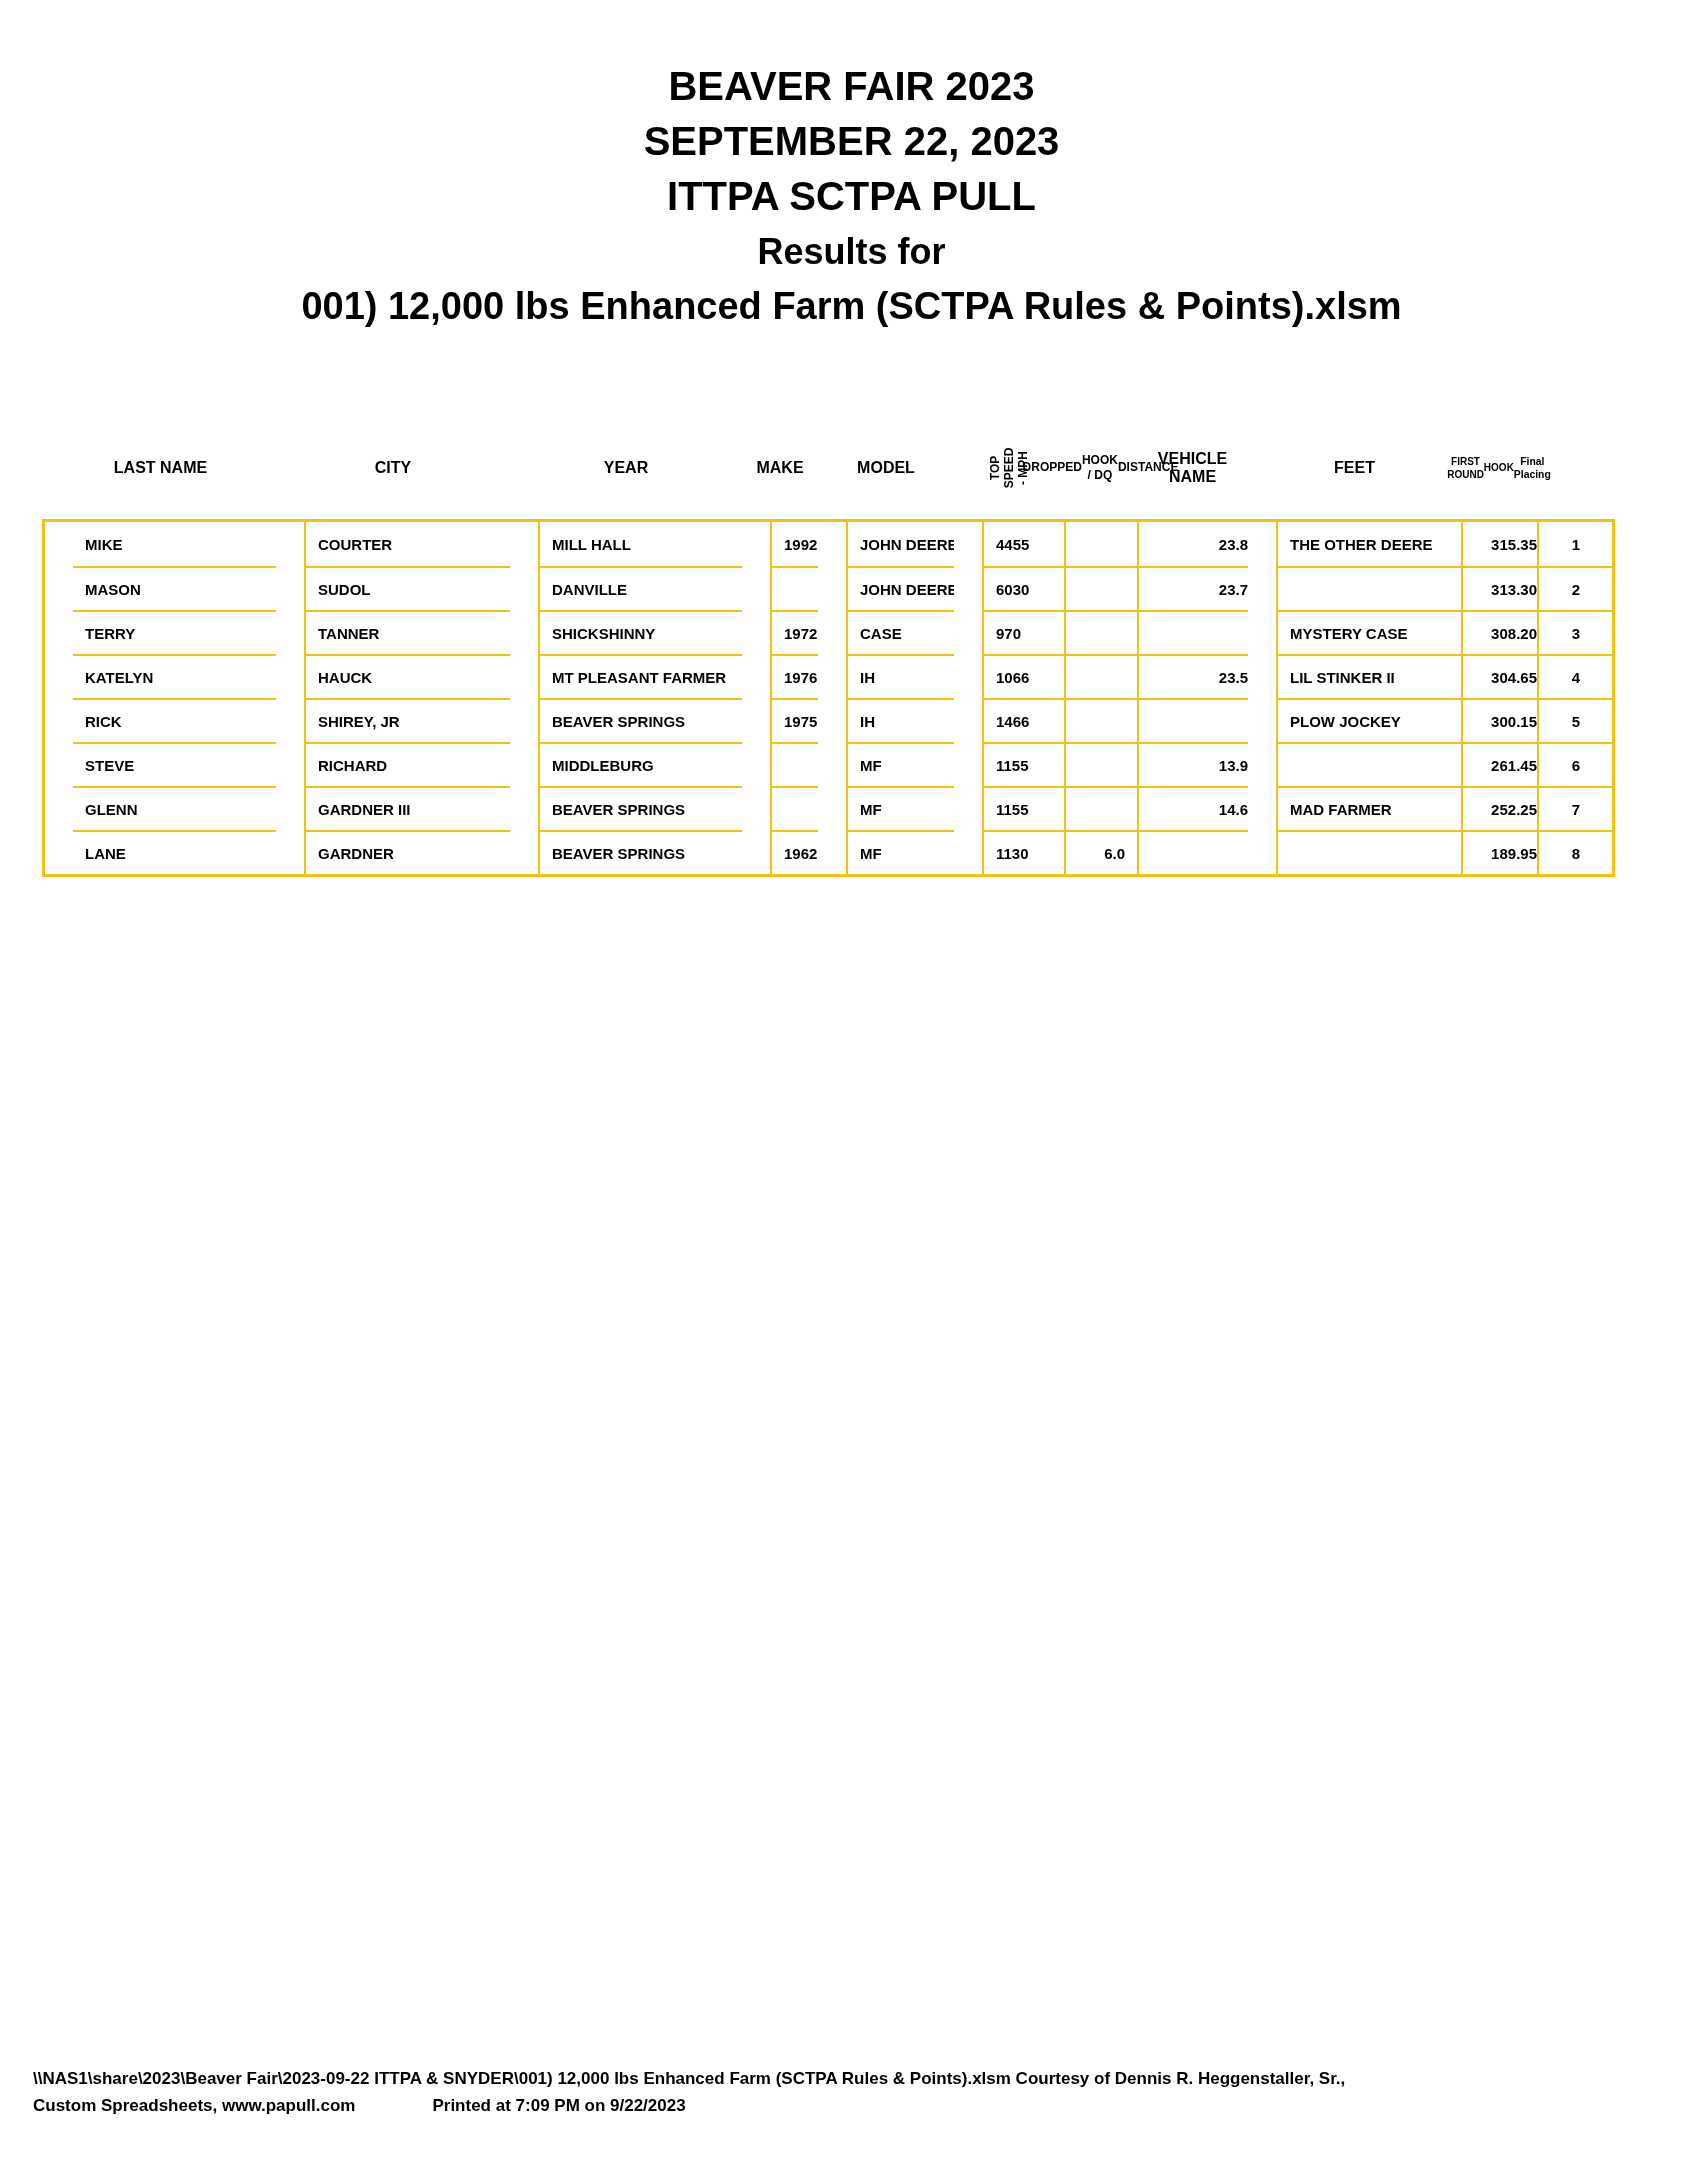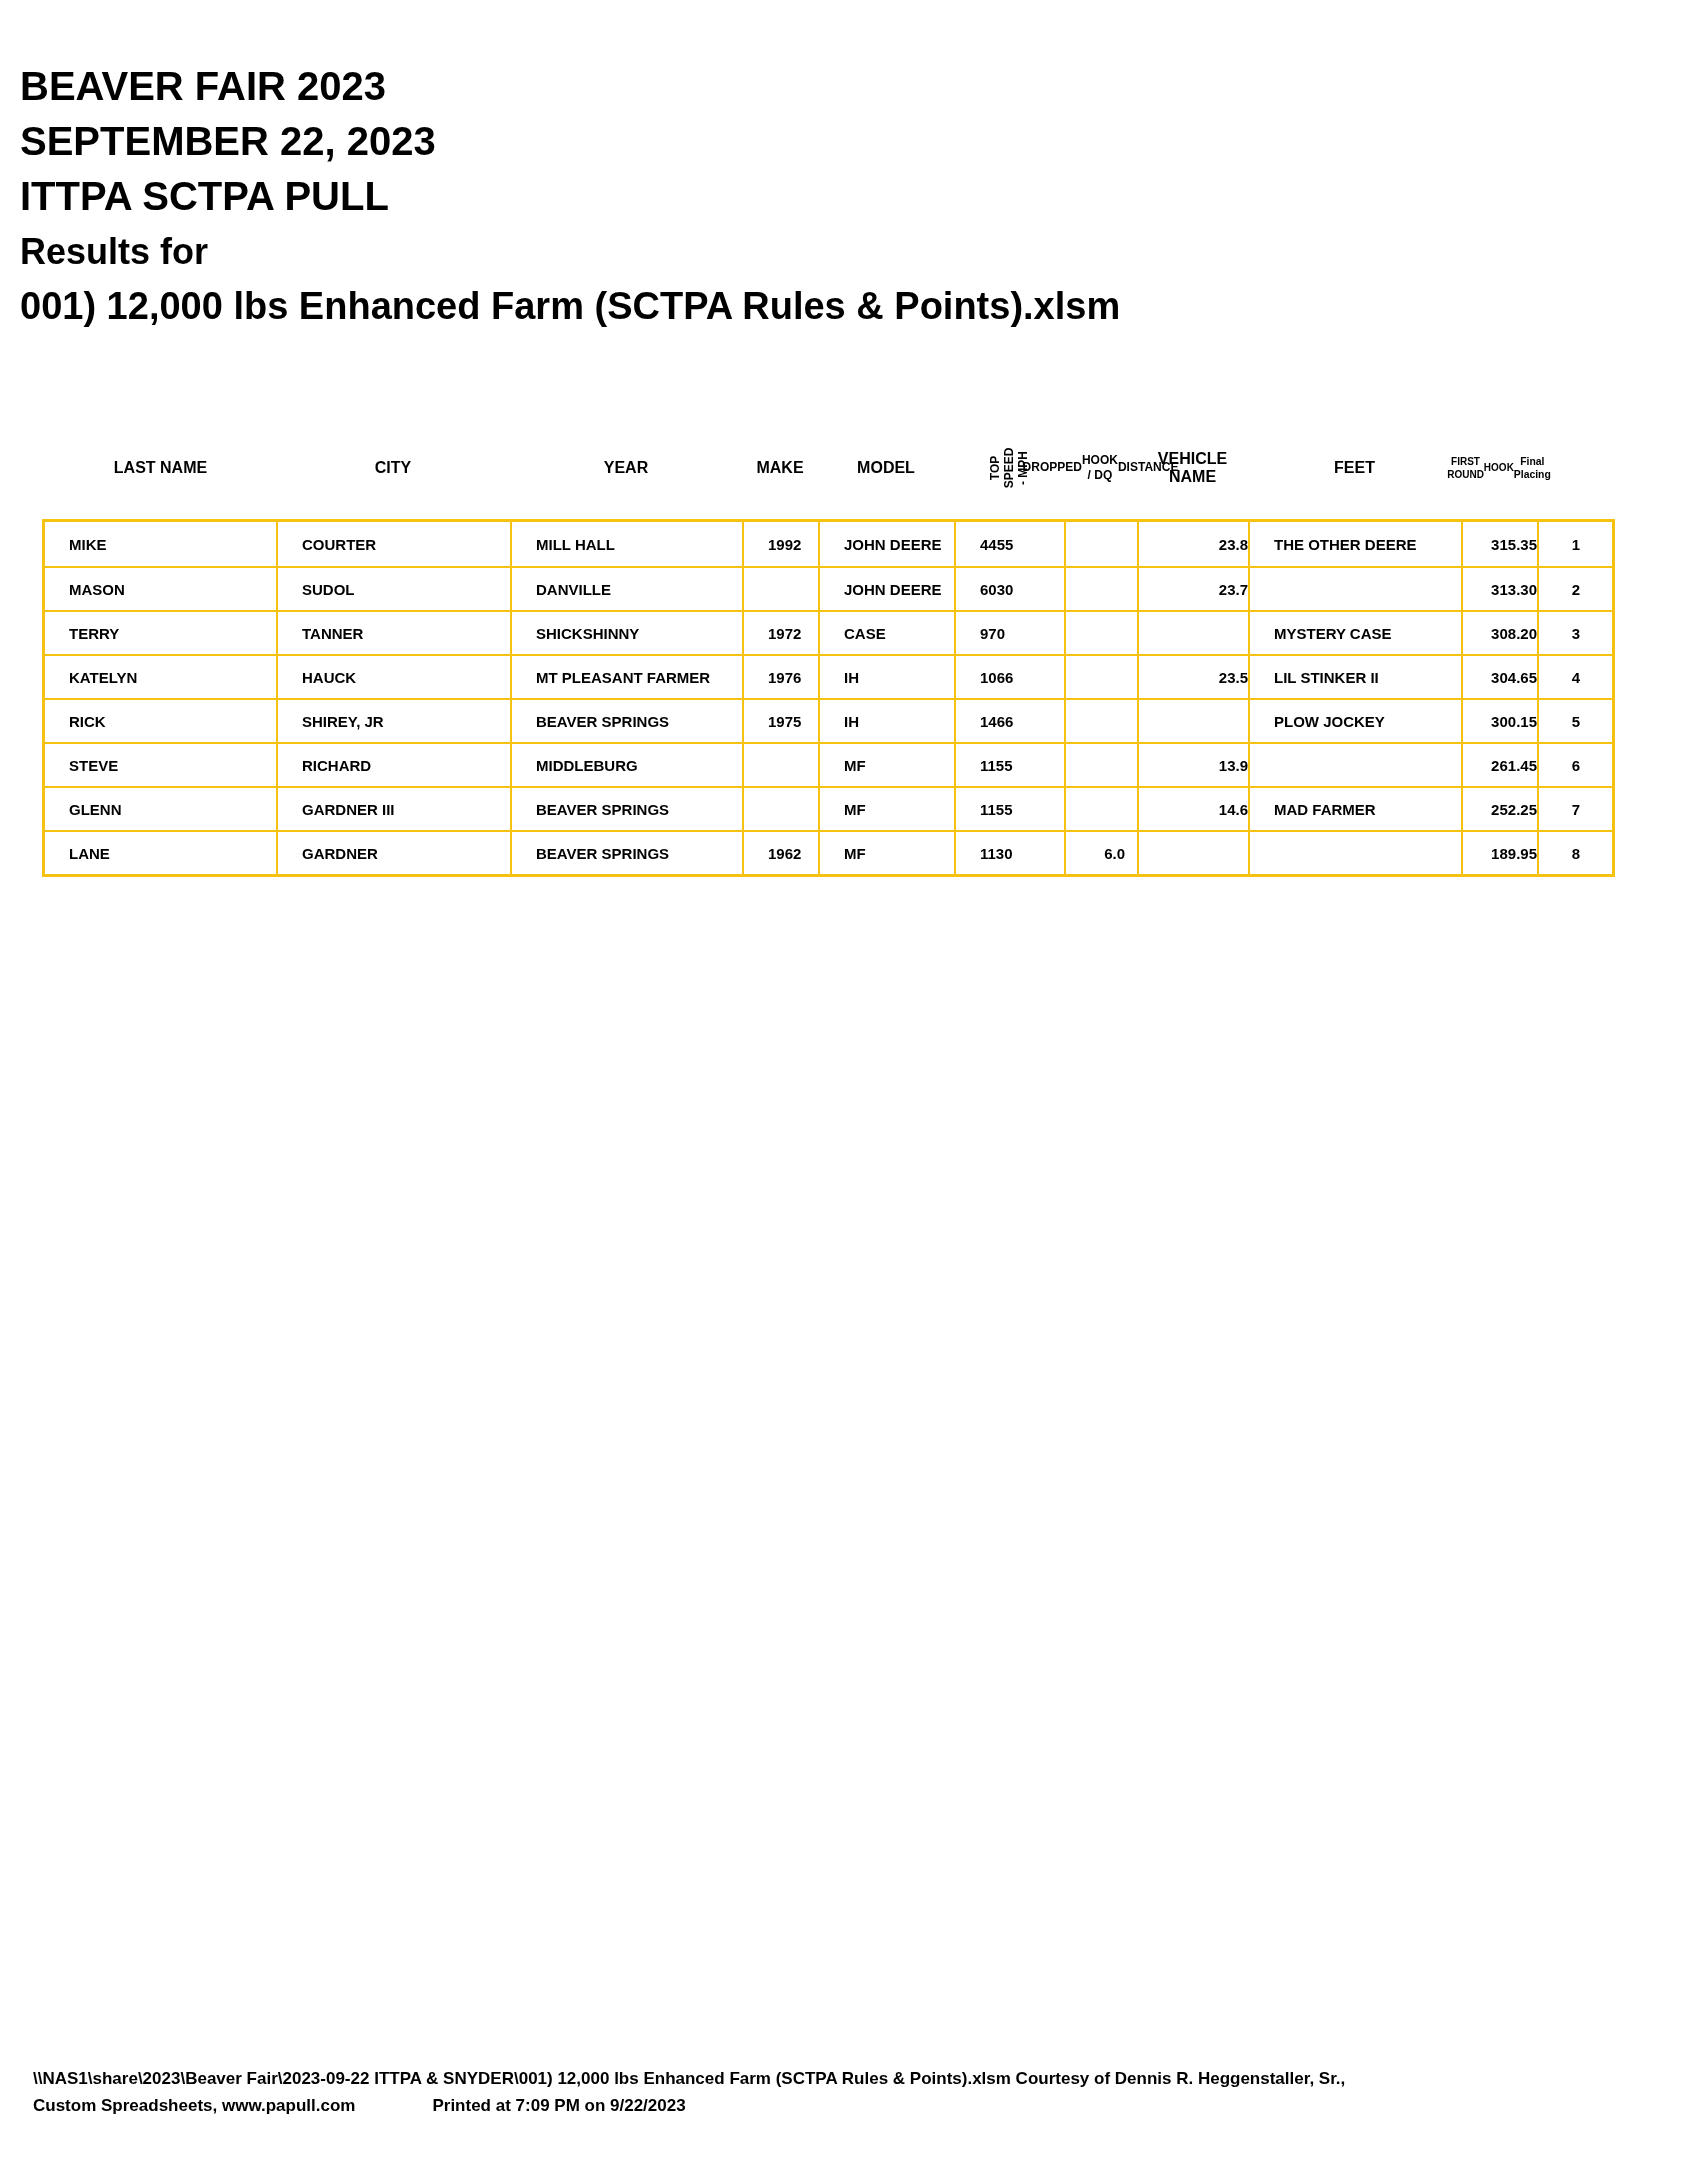--- a/index.html
+++ b/index.html
@@ -2,21 +2,21 @@
 <html style="--tbl: #F5C211;"><head>
 <meta charset="utf-8">
 <style>
   :root{ --tbl:#F5C211; }
   html,body{margin:0;padding:0;background:#ffffff;}
   .page{
     position:relative;width:1683px;height:2178px;background:#ffffff;
     font-family:"Liberation Sans","DejaVu Sans",sans-serif;font-weight:700;color:#000;
     overflow:hidden;
   }
-  .title-block{position:absolute;left:20px;top:59px;width:1663px;text-align:left;}
+  .title-block{position:absolute;left:20px;top:59px;width:1663px;text-align:center;}
   .title-line{line-height:55px;white-space:nowrap;}
   .tl-a{font-size:40px;}
   .tl-b{font-size:36px;}
   .tl-c{font-size:38px;}
 
   .thead{
     position:absolute;left:45px;top:416px;width:1567px;height:103px;
     display:grid;grid-template-columns:231px 234px 232px 76px 136px 110px 73px 111px 213px 76px 76px;
   }
   .hcell{display:flex;flex-direction:row;justify-content:center;align-items:center;text-align:center;font-size:16px;letter-spacing:0;}
@@ -31,21 +31,21 @@
     border:3px solid var(--tbl);background:#fff;
     display:grid;grid-template-columns:231px 234px 232px 76px 136px 110px 73px 111px 213px 76px 76px;
   }
   .cell{
     height:44px;box-sizing:border-box;display:flex;align-items:center;
     border-left:2px solid var(--tbl);border-top:2px solid var(--tbl);
     font-size:15px;white-space:nowrap;overflow:hidden;
   }
   .cell.c0{border-left:none;}
   .cell.r0{border-top:none;}
-  .al{justify-content:flex-start;padding-left:24px;}
+  .al{justify-content:flex-start;padding-left:12px;margin-left:28px;}
   .ar{justify-content:flex-end;}
   .ar-ts{justify-content:flex-end;padding-right:12px;}
   .ar-dh{justify-content:flex-end;}
   .ac{justify-content:center;}
 
   .footer{position:absolute;left:33px;top:2065px;font-size:17px;line-height:27px;white-space:nowrap;}
   .footer .gap{display:inline-block;width:77px;}
 </style>
 </head>
 <body>

